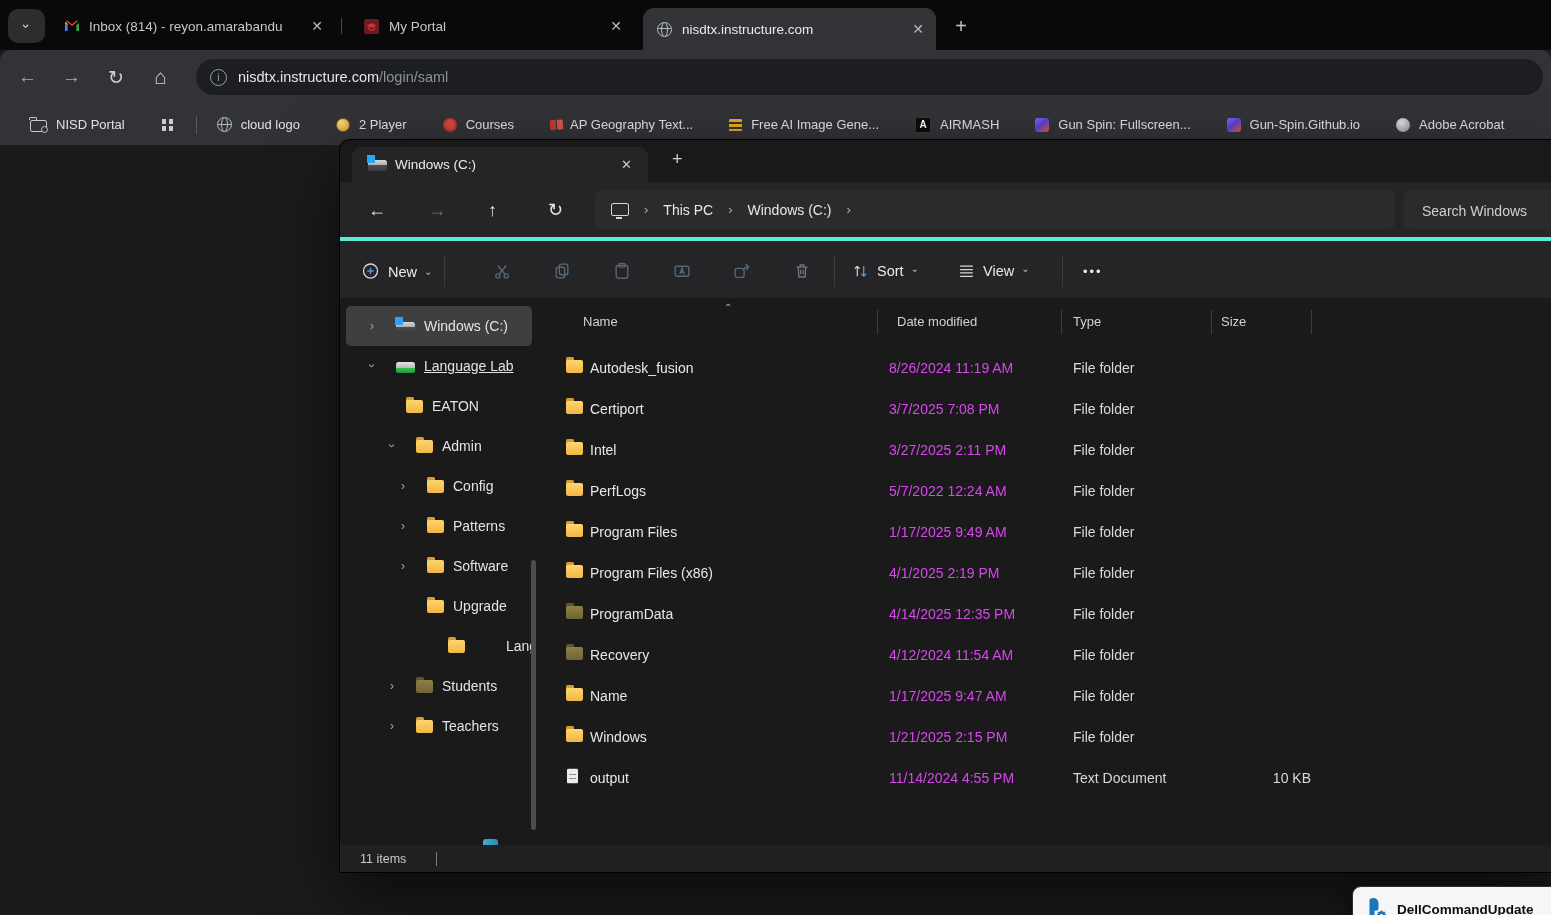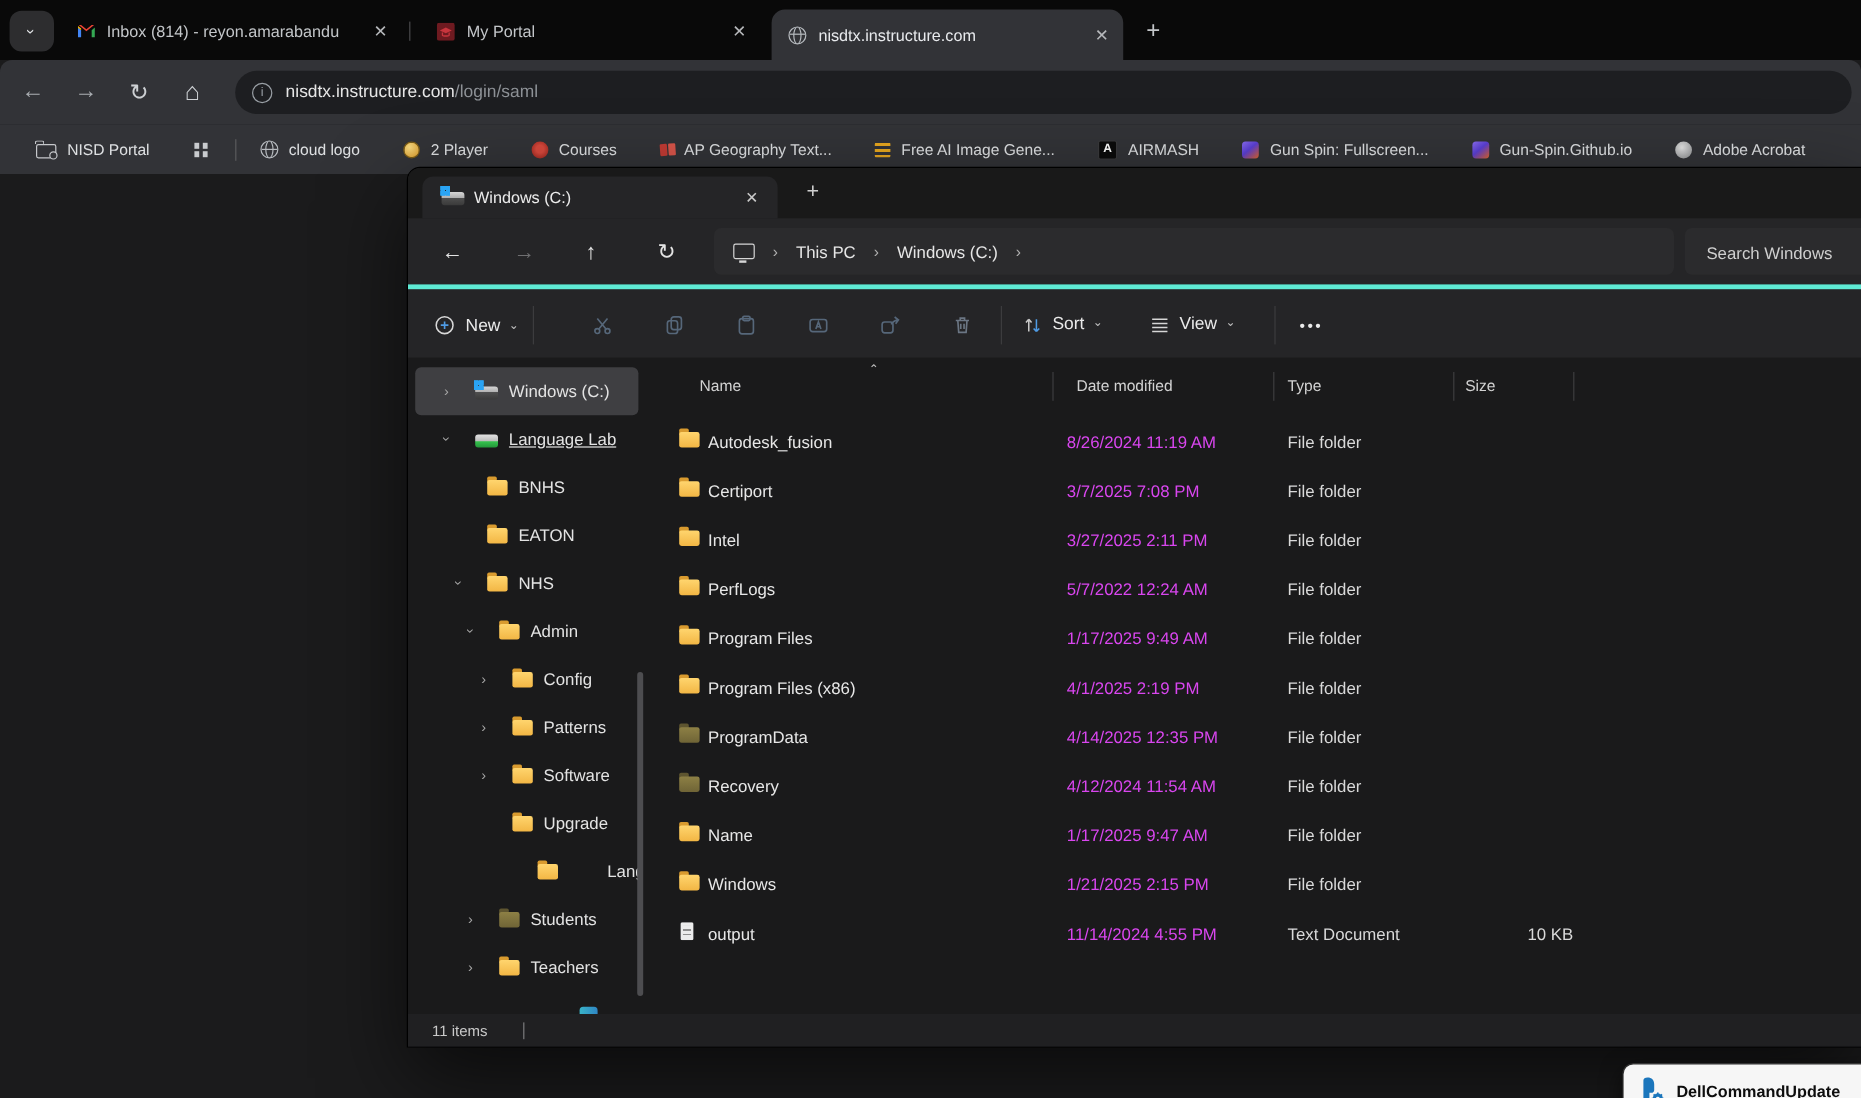--- a/index.html
+++ b/index.html
@@ -380,31 +380,21 @@
           <span class="sb-lbl">Windows (C:)</span>
         </div>
         <div class="sb-item" style="padding-left:24px;text-decoration:underline;">
           <span class="chev-box"><span class="chev exp">›</span></span>
           <span class="fi" data-ic="drive-green"></span>
           <span class="sb-lbl">Language Lab</span>
         </div>
         <div class="sb-item" style="padding-left:34px;">
           <span class="chev-box"></span>
           <span class="fi" data-ic="folder"></span>
-          <span class="sb-lbl">BNHS</span>
-        </div>
-        <div class="sb-item" style="padding-left:34px;">
-          <span class="chev-box"></span>
-          <span class="fi" data-ic="folder"></span>
           <span class="sb-lbl">EATON</span>
-        </div>
-        <div class="sb-item" style="padding-left:34px;">
-          <span class="chev-box"><span class="chev exp">›</span></span>
-          <span class="fi" data-ic="folder"></span>
-          <span class="sb-lbl">NHS</span>
         </div>
         <div class="sb-item" style="padding-left:44px;">
           <span class="chev-box"><span class="chev exp">›</span></span>
           <span class="fi" data-ic="folder"></span>
           <span class="sb-lbl">Admin</span>
         </div>
         <div class="sb-item" style="padding-left:55px;">
           <span class="chev-box"><span class="chev">›</span></span>
           <span class="fi" data-ic="folder"></span>
           <span class="sb-lbl">Config</span>

